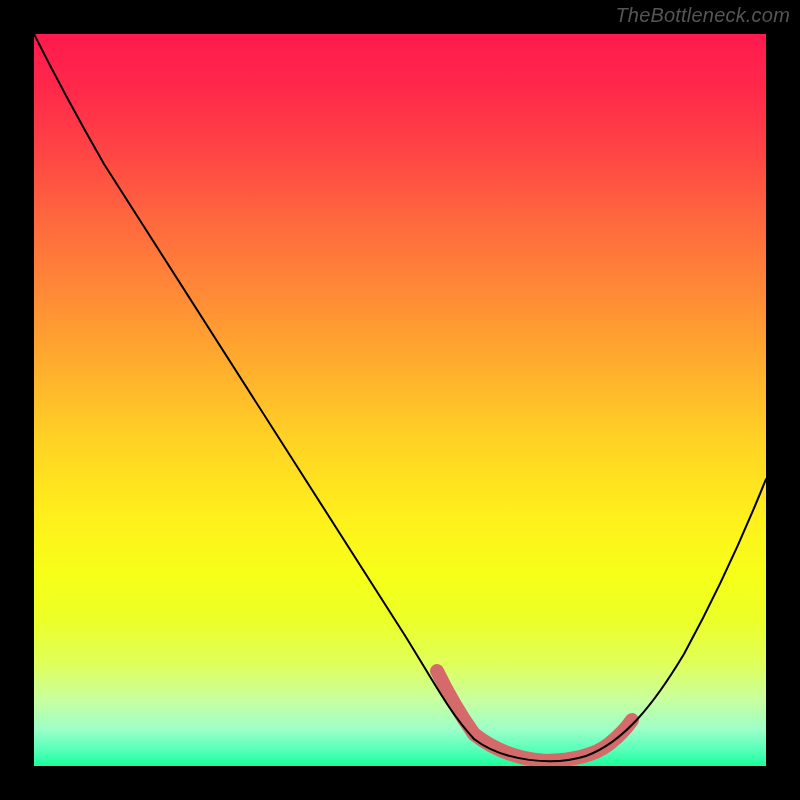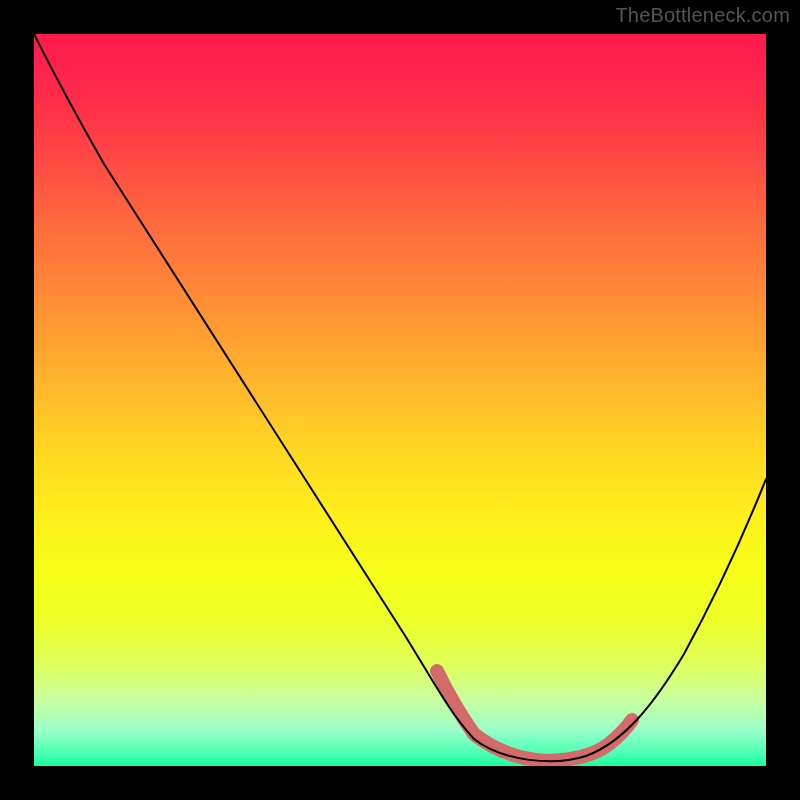--- a/index.html
+++ b/index.html
@@ -20,20 +20,21 @@
   .watermark {
     position: absolute;
     top: 4px;
     right: 10px;
     color: #555;
     font-size: 20px;
     font-weight: 500;
     letter-spacing: 0.2px;
     z-index: 5;
     user-select: none;
+    font-style: italic;
   }
   .plot-area {
     position: absolute;
     left: 34px;
     top: 34px;
     width: 732px;
     height: 732px;
     overflow: hidden;
   }
   .gradient {

